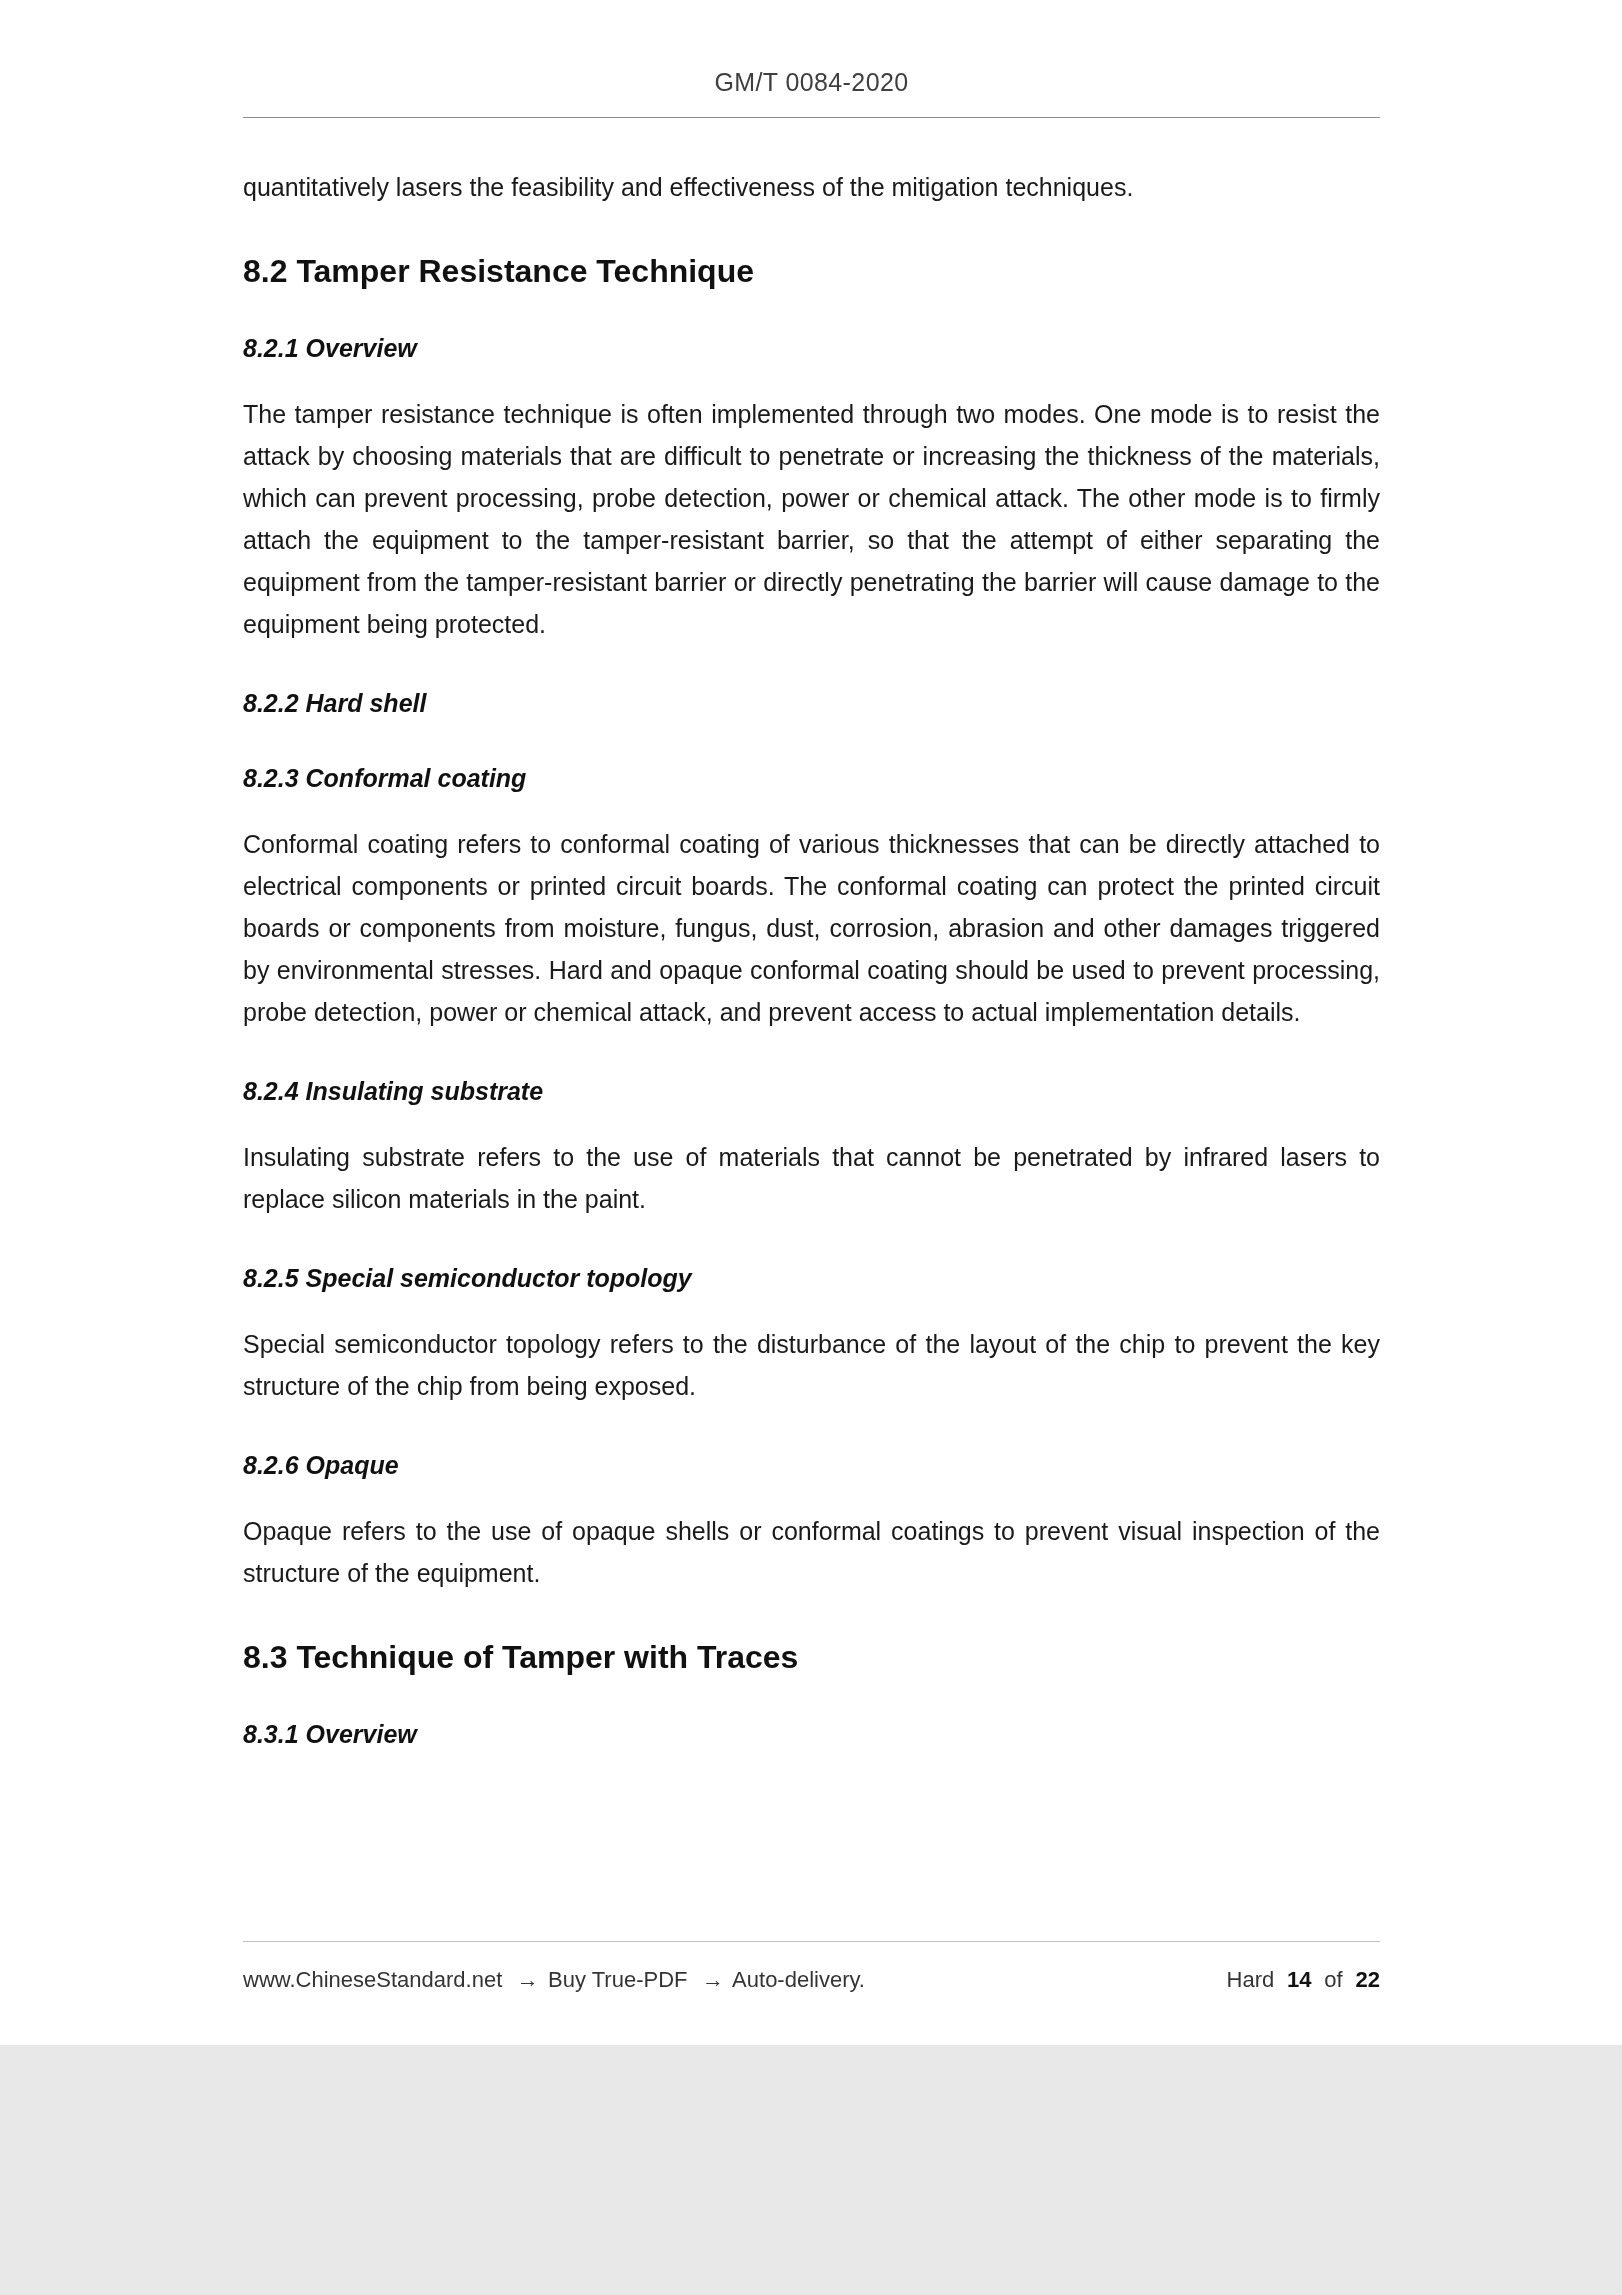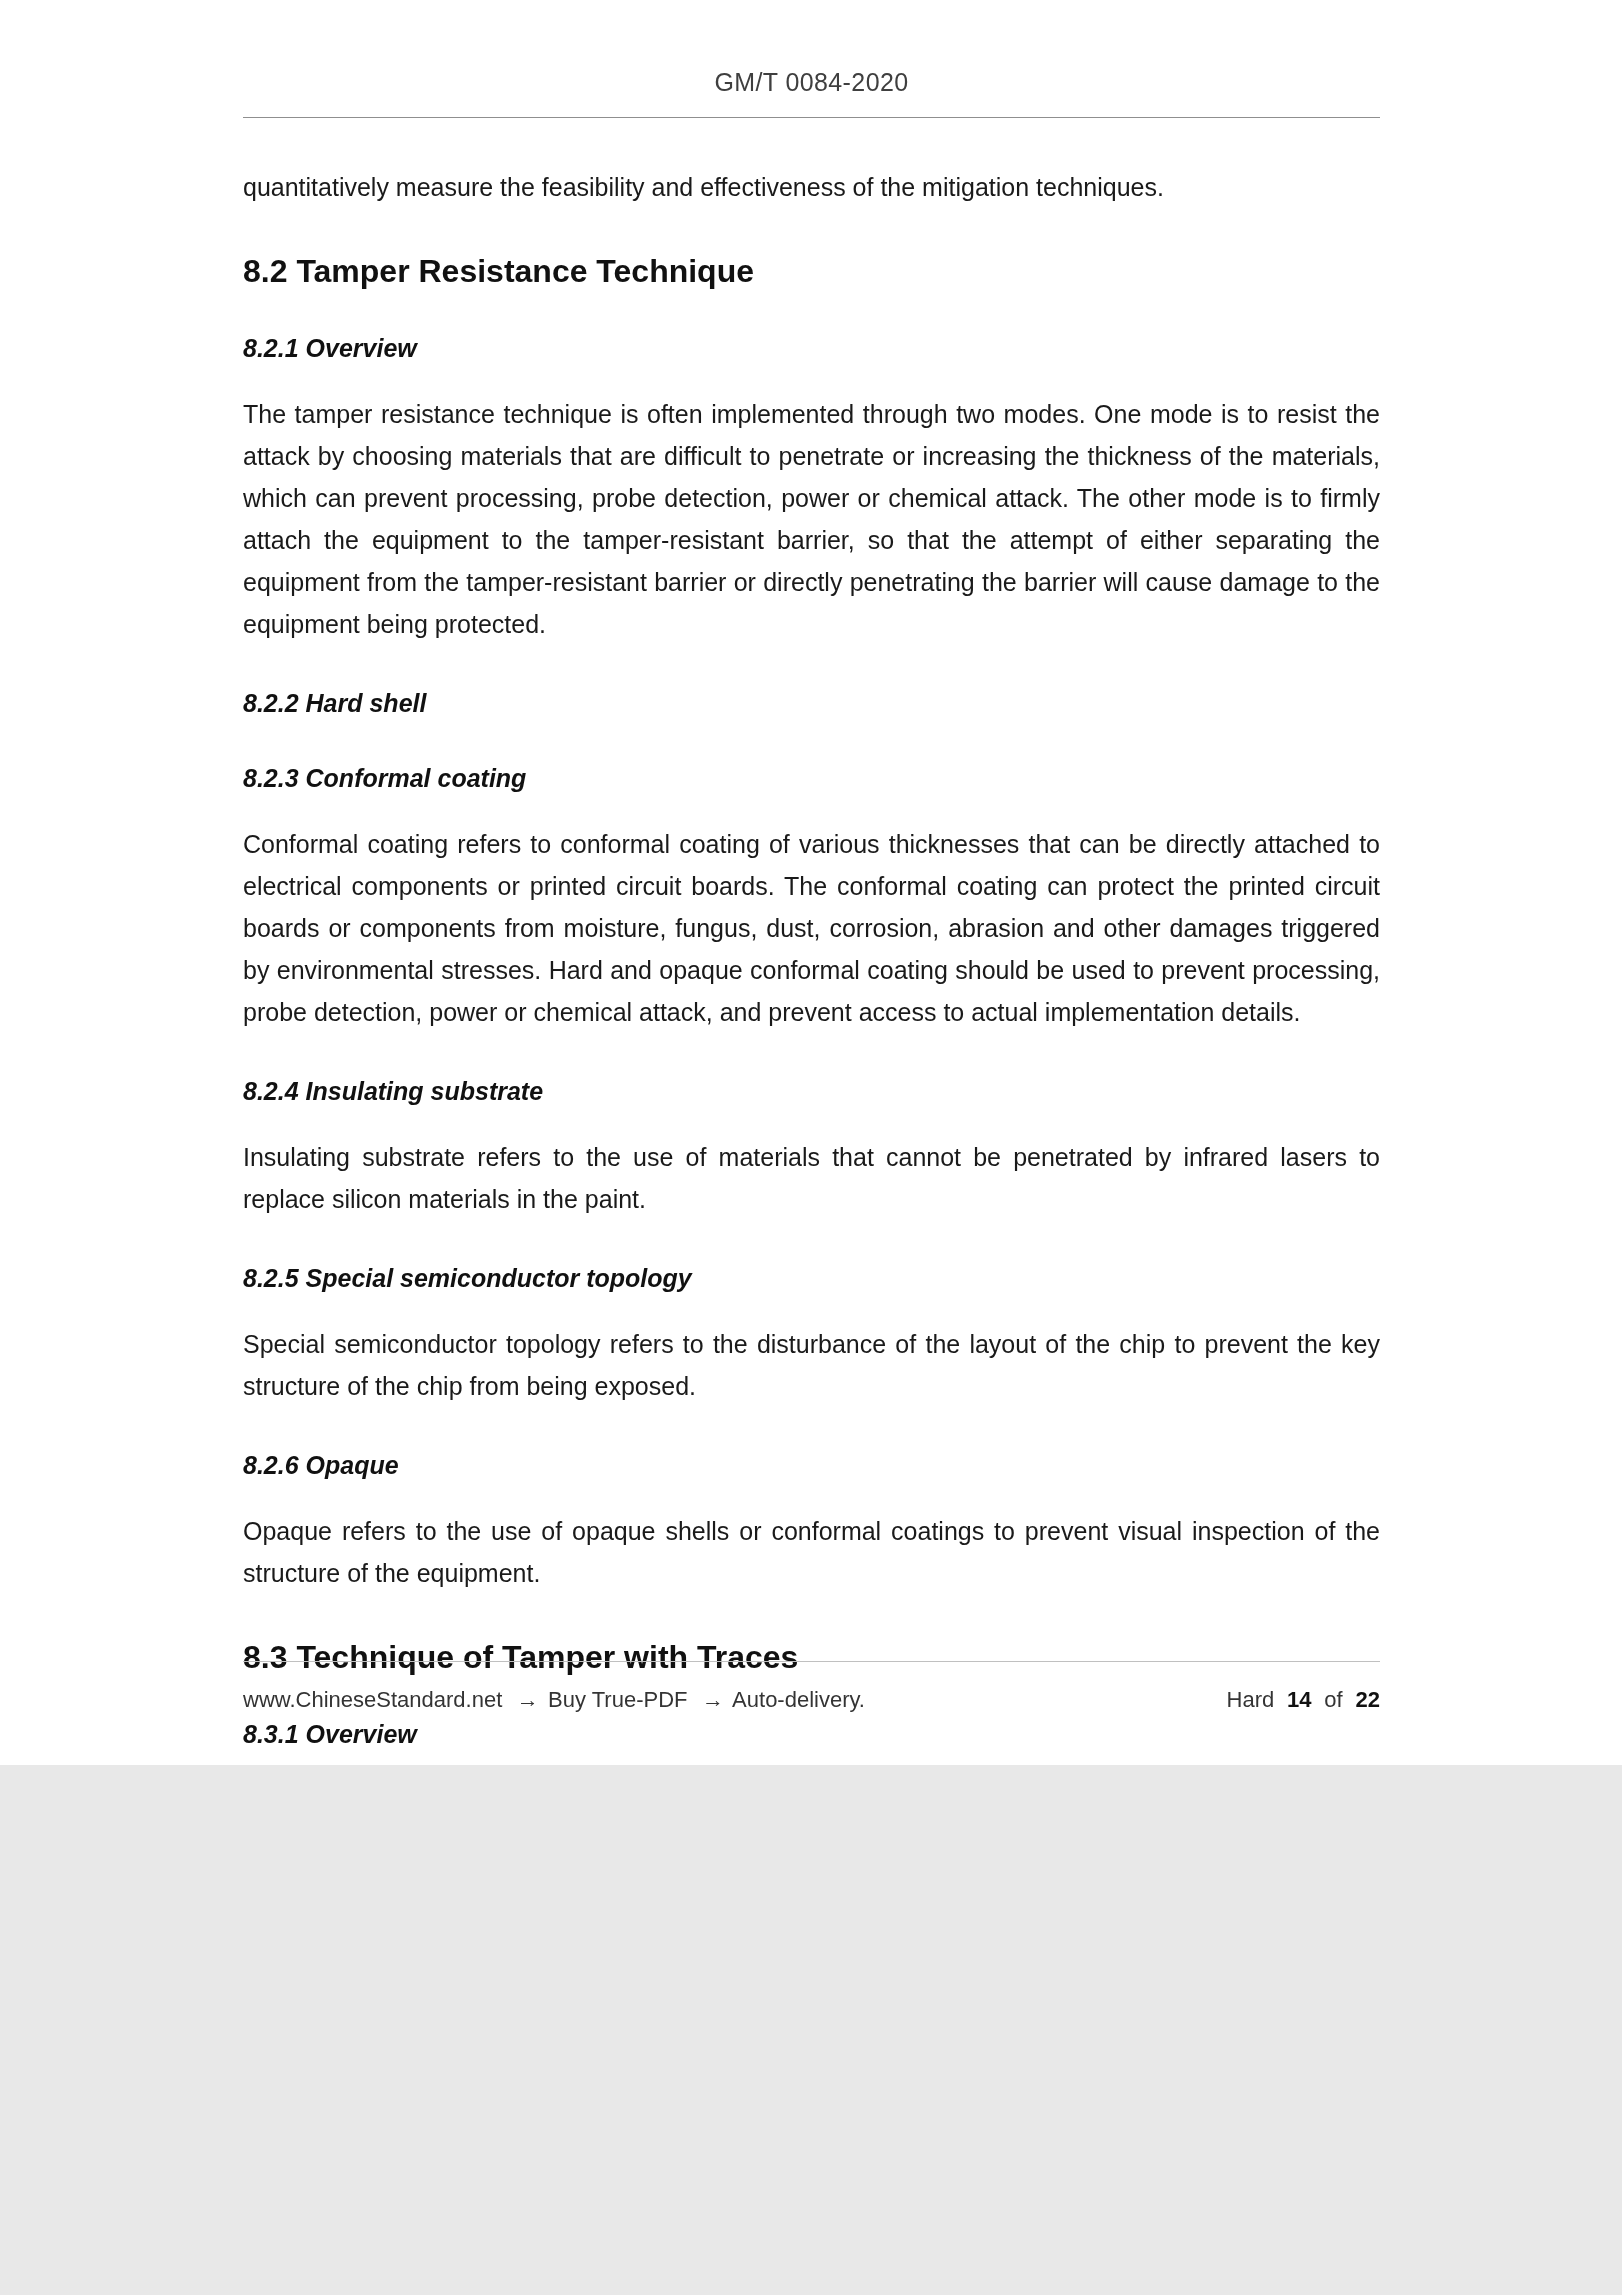--- a/index.html
+++ b/index.html
@@ -3,21 +3,21 @@
 <meta charset="utf-8">
 <style>
   html, body {
     margin: 0;
     padding: 0;
     background: #e8e8e8;
   }
   .page {
     position: relative;
     width: 1623px;
-    height: 1765px;
+    height: 2045px;
     margin: 0 auto;
     background: #ffffff;
     box-sizing: border-box;
     font-family: "Liberation Sans", sans-serif;
     color: #1a1a1a;
   }
   .page-header {
     padding: 68px 243px 0 243px;
   }
   .doc-number {
@@ -81,21 +81,21 @@
 <body>
 
 <div class="page">
 
   <header class="page-header">
     <div class="doc-number">GM/T 0084-2020</div>
     <div class="header-rule"></div>
   </header>
 
   <main class="content">
-    <p class="para">quantitatively measure the feasibility and effectiveness of the mitigation techniques.</p>
+    <p class="para">quantitatively lasers the feasibility and effectiveness of the mitigation techniques.</p>
 
     <h2 class="sec">8.2 Tamper Resistance Technique</h2>
 
     <h3 class="subsec">8.2.1 Overview</h3>
     <p class="para">The tamper resistance technique is often implemented through two modes. One mode is to resist the attack by choosing materials that are difficult to penetrate or increasing the thickness of the materials, which can prevent processing, probe detection, power or chemical attack. The other mode is to firmly attach the equipment to the tamper-resistant barrier, so that the attempt of either separating the equipment from the tamper-resistant barrier or directly penetrating the barrier will cause damage to the equipment being protected.</p>
 
     <h3 class="subsec">8.2.2 Hard shell</h3>
 
     <h3 class="subsec">8.2.3 Conformal coating</h3>
     <p class="para">Conformal coating refers to conformal coating of various thicknesses that can be directly attached to electrical components or printed circuit boards. The conformal coating can protect the printed circuit boards or components from moisture, fungus, dust, corrosion, abrasion and other damages triggered by environmental stresses. Hard and opaque conformal coating should be used to prevent processing, probe detection, power or chemical attack, and prevent access to actual implementation details.</p>

